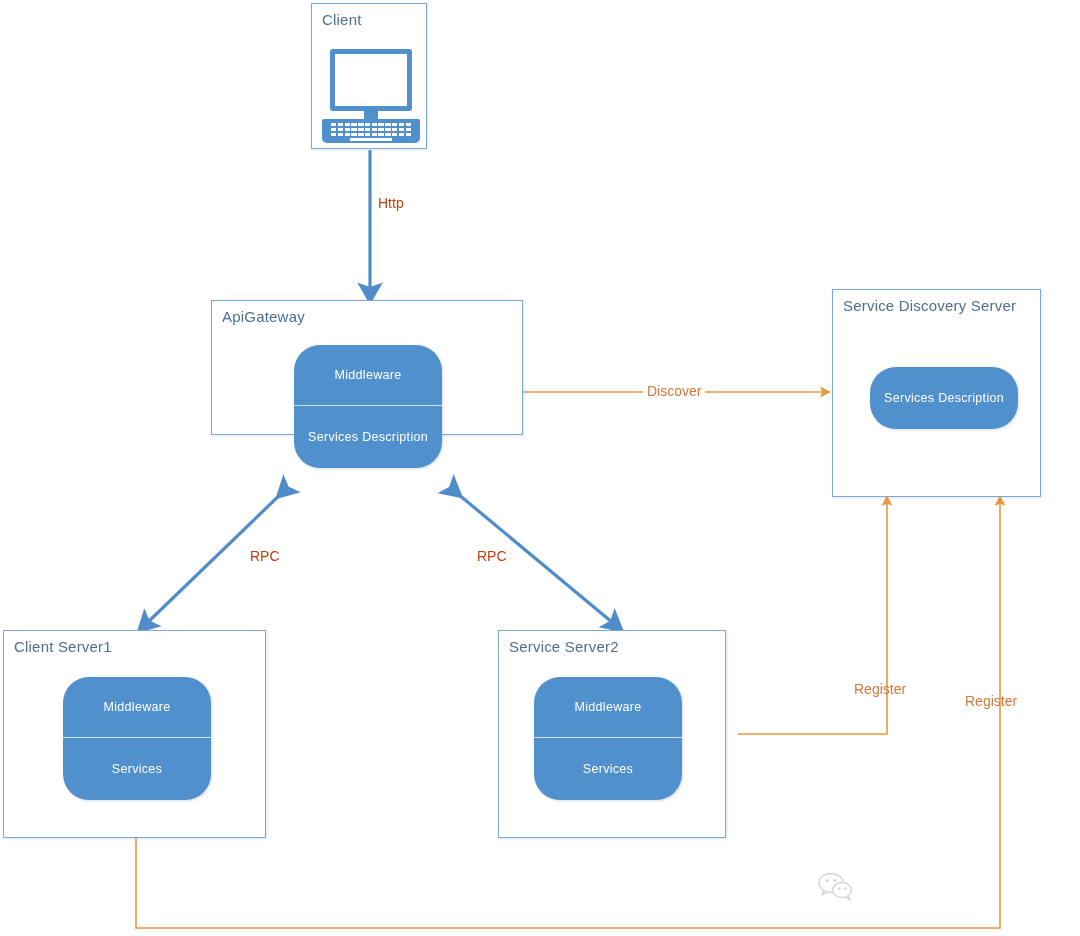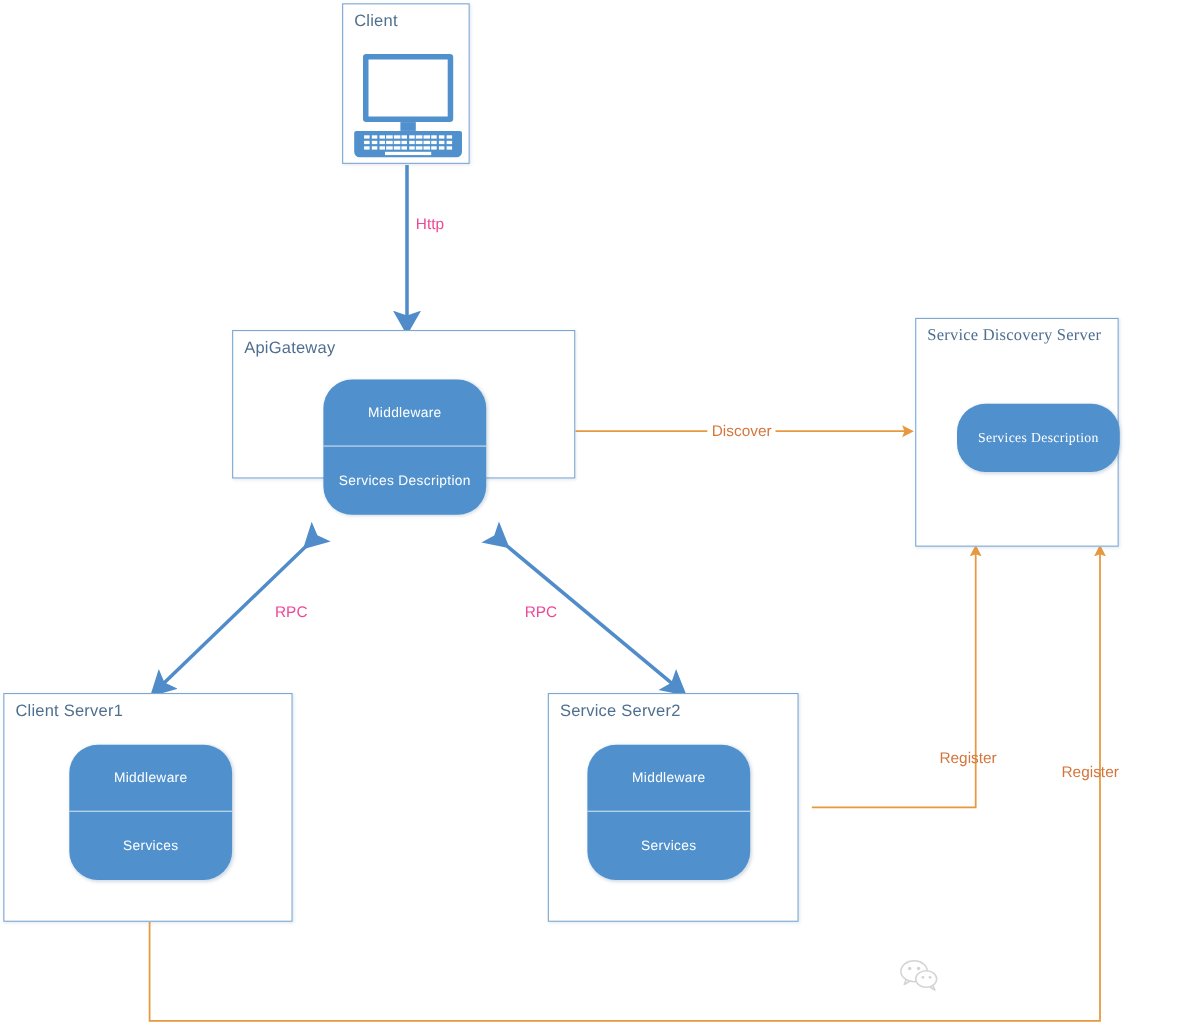--- a/index.html
+++ b/index.html
@@ -62,21 +62,21 @@
   }
   .block.divided {
     border-bottom: 1px solid #cfe0f0;
   }
 
   .edge-label {
     position: absolute;
     font-size: 14px;
     white-space: nowrap;
   }
-  .edge-label.blue { color: #ec4899; }
+  .edge-label.blue { color: #c2410c; }
   .edge-label.orange { color: #D4763C; }
   .edge-label.discover {
     background: #ffffff;
     padding: 0 4px;
   }
 
   
   .computer {
     position: absolute;
   }
@@ -217,21 +217,21 @@
   </div>
 
   <div class="node" style="left:211px; top:300px; width:312px; height:135px;">
     <div class="node-title">ApiGateway</div>
     <div class="block-stack" style="left:82px; top:44px; width:148px; height:123px;">
       <div class="block divided" style="height:61px;">Middleware</div>
       <div class="block" style="height:62px;">Services Description</div>
     </div>
   </div>
 
-  <div class="node" style="left:832px; top:289px; width:185px; height:208px;font-family:Liberation Serif, serif;">
+  <div class="node" style="left:832px; top:289px; width:209px; height:208px;">
     <div class="node-title">Service Discovery Server</div>
     <div class="block-stack" style="left:37px; top:77px; width:148px; height:62px;">
       <div class="block" style="height:62px;">Services Description</div>
     </div>
   </div>
 
   <div class="node" style="left:3px; top:630px; width:263px; height:208px;">
     <div class="node-title">Client Server1</div>
     <div class="block-stack" style="left:59px; top:46px; width:148px; height:123px;">
       <div class="block divided" style="height:61px;">Middleware</div>

